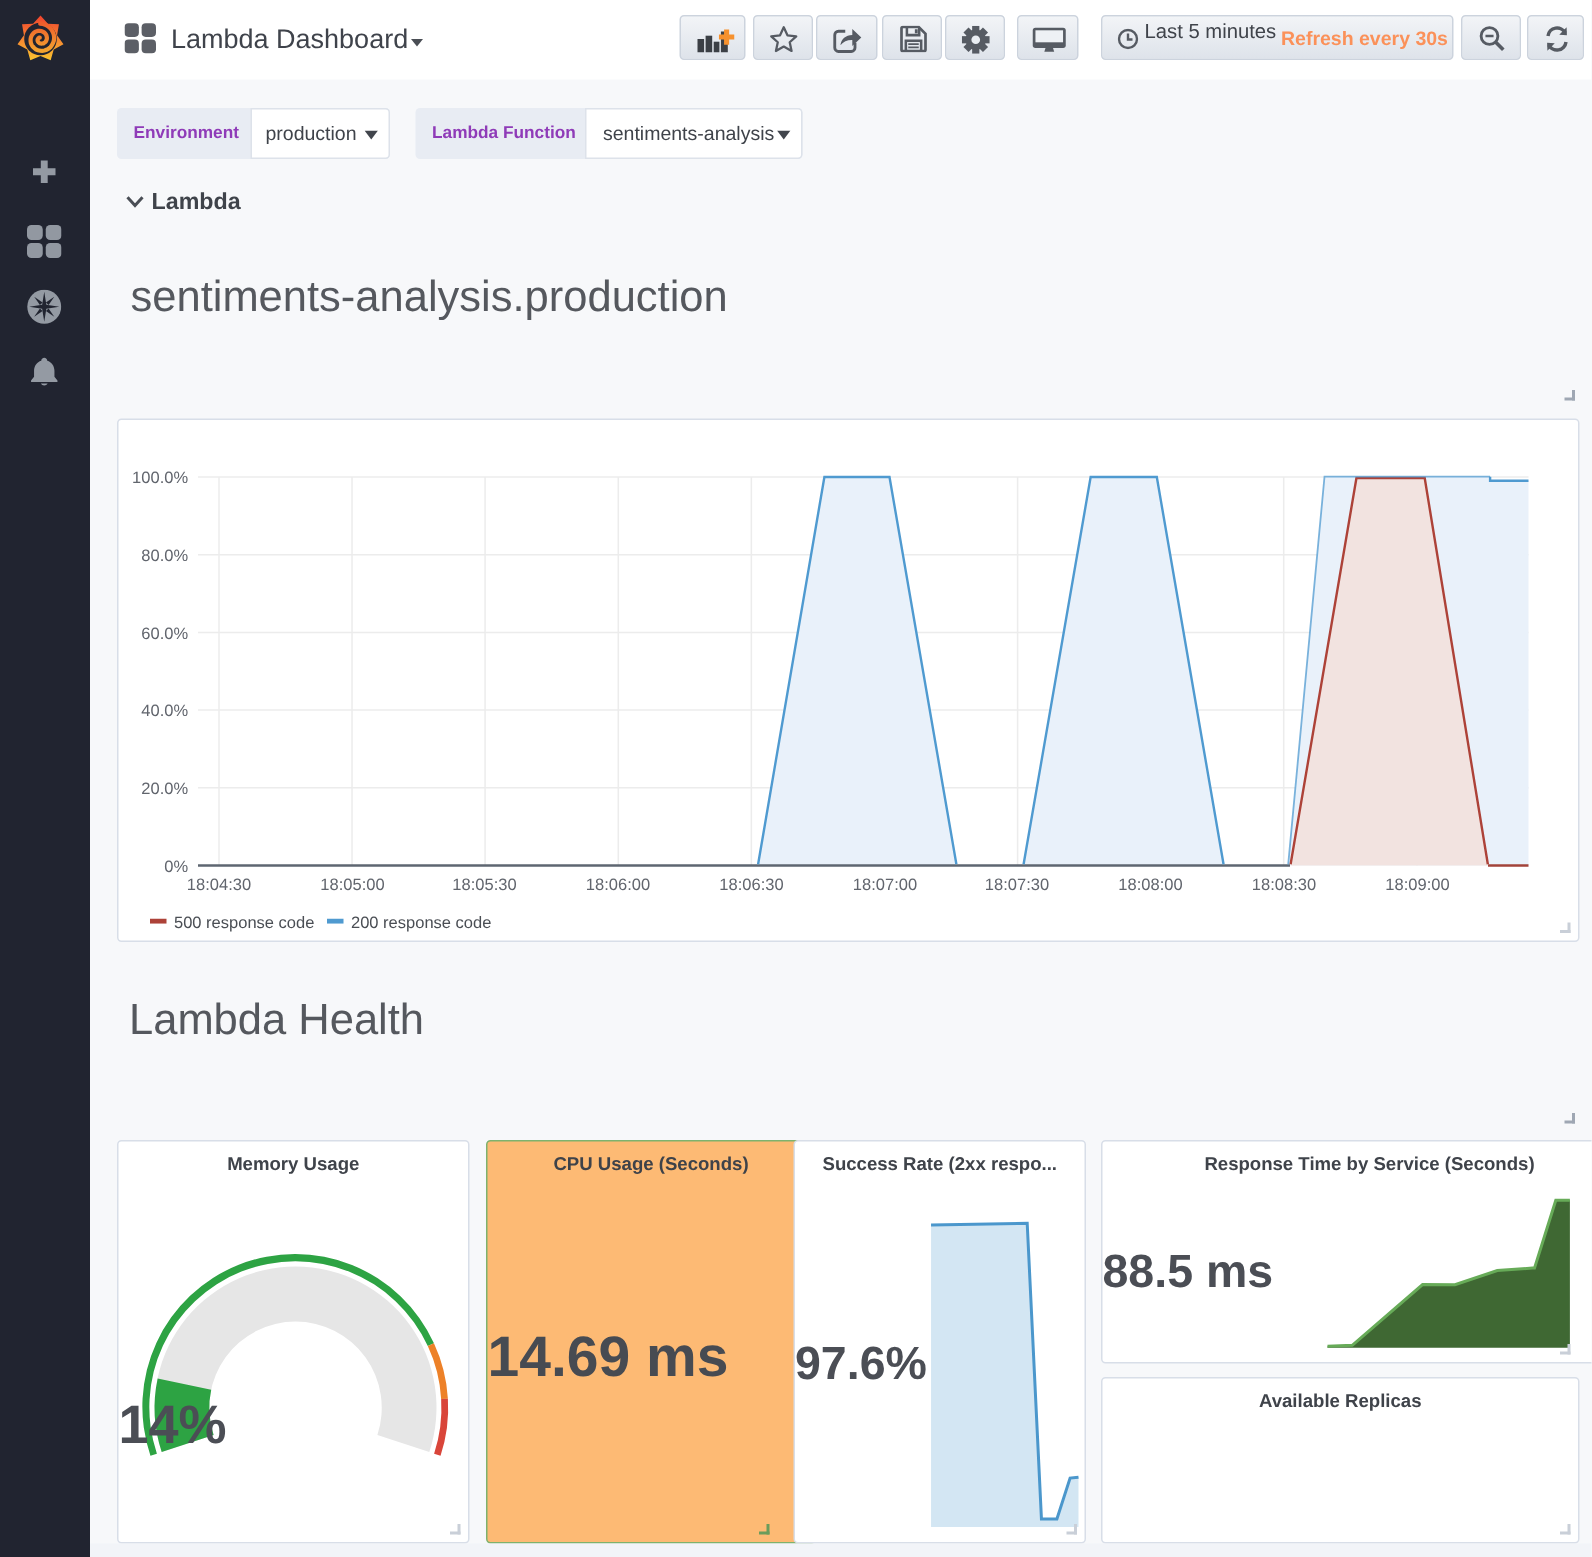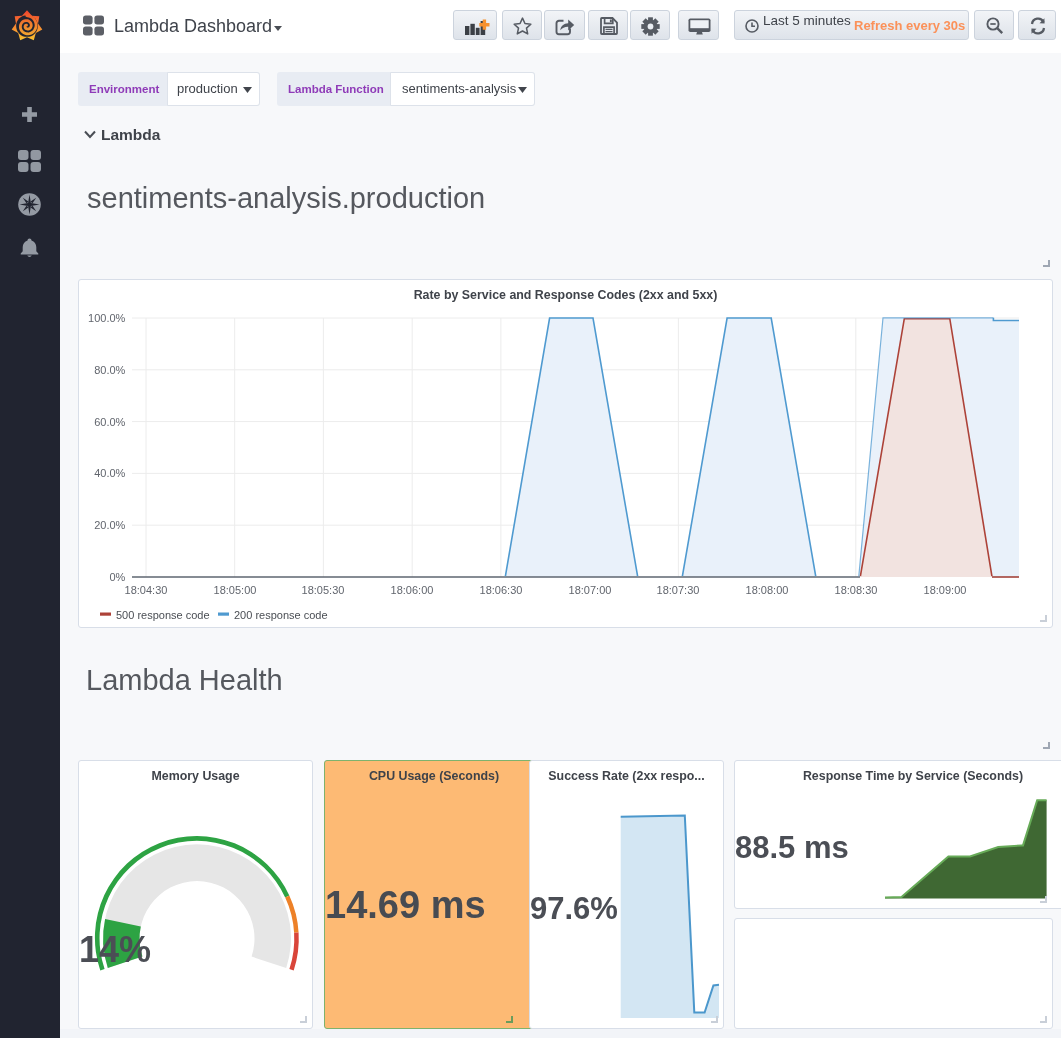--- a/index.html
+++ b/index.html
@@ -164,21 +164,20 @@
     <path d="M1,1.5 L6,7 L11,1.5" fill="none" stroke="#4a4e55" stroke-width="2"></path>
   </svg>
 <div class="abs" style="left:101px;top:126px;font-size:15.5px;font-weight:bold;color:#3f434a">Lambda</div>
 
 <div class="abs" style="left:87px;top:182px;font-size:29px;color:#55585e">sentiments-analysis.production</div>
 
 <div class="corner" style="left:1043px;top:260px"></div>
 <div class="corner" style="left:1043px;top:742px"></div>
 
 <div class="panel" style="left:78px;top:279px;width:975px;height:349px">
- <div class="ptitle">Rate by Service and Response Codes (2xx and 5xx)</div>
  <svg class="abs" style="left:0;top:0" width="973" height="347" viewBox="0 0 973 347">
   <line x1="53" y1="38.0" x2="940" y2="38.0" stroke="#ececec" stroke-width="1"></line>
   <line x1="53" y1="89.8" x2="940" y2="89.8" stroke="#ececec" stroke-width="1"></line>
   <line x1="53" y1="141.6" x2="940" y2="141.6" stroke="#ececec" stroke-width="1"></line>
   <line x1="53" y1="193.4" x2="940" y2="193.4" stroke="#ececec" stroke-width="1"></line>
   <line x1="53" y1="245.2" x2="940" y2="245.2" stroke="#ececec" stroke-width="1"></line>
   <line x1="67.0" y1="38" x2="67.0" y2="297" stroke="#ececec" stroke-width="1"></line>
   <line x1="155.7" y1="38" x2="155.7" y2="297" stroke="#ececec" stroke-width="1"></line>
   <line x1="244.4" y1="38" x2="244.4" y2="297" stroke="#ececec" stroke-width="1"></line>
   <line x1="333.2" y1="38" x2="333.2" y2="297" stroke="#ececec" stroke-width="1"></line>
@@ -264,16 +263,17 @@
   <g transform="translate(-1,-6)">
         <path d="M151,142.5 L167.5,141.9 L214.4,101.4 L236,101.5 L264.2,92 L287.6,90.4 L289,90.4 L303.2,45.2 L312.6,45.2 L312.6,143.5 L151,143.5 Z" fill="#3f6833"></path>
   <path d="M151,142.5 L167.5,141.9 L214.4,101.4 L236,101.5 L264.2,92 L287.6,90.4 L289,90.4 L303.2,45.2 L312.6,45.2" fill="none" stroke="#67ab58" stroke-width="2"></path>
       </g>
  </svg>
  <div class="bigval" style="top:69px;font-size:31px">88.5 ms</div>
  <div class="corner" style="left:305px;top:135px;border-color:#c9cfd8"></div>
 </div>
 
 <div class="panel" style="left:734px;top:918px;width:319px;height:111px">
+ <div class="ptitle">Available Replicas</div>
  <div class="corner" style="left:305px;top:97px;border-color:#c9cfd8"></div>
 </div>
 
 <div class="abs" style="left:60px;top:1029px;width:1001px;height:9px;background:#f2f4f8"></div>
 
 </body></html>

